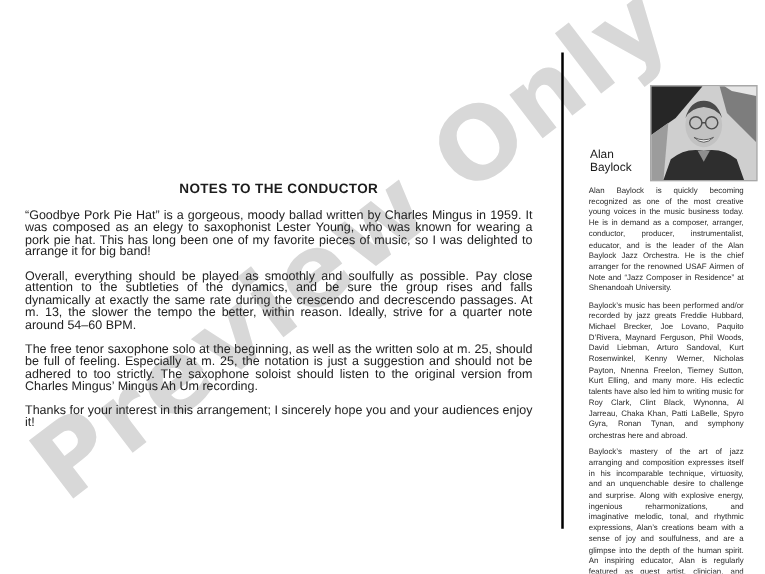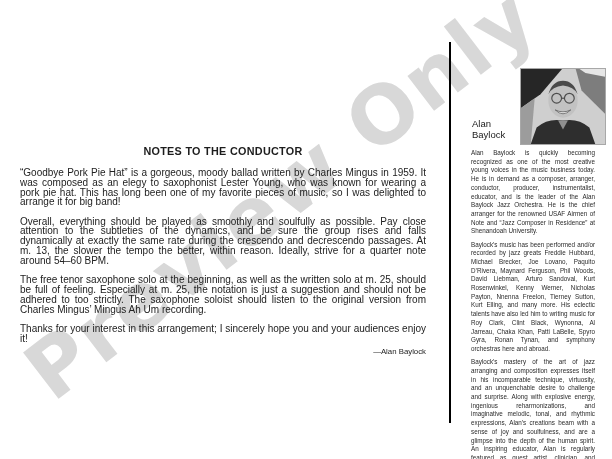--- a/index.html
+++ b/index.html
@@ -54,21 +54,20 @@
 <div class="page">
 
   <div class="watermark" style="color: rgb(216, 216, 216);">Preview Only</div>
 
   <div class="notes">
     <h1>NOTES TO THE CONDUCTOR</h1>
     <p>“Goodbye Pork Pie Hat” is a gorgeous, moody ballad written by Charles Mingus in 1959. It was composed as an elegy to saxophonist Lester Young, who was known for wearing a pork pie hat. This has long been one of my favorite pieces of music, so I was delighted to arrange it for big band!</p>
     <p>Overall, everything should be played as smoothly and soulfully as possible. Pay close attention to the subtleties of the dynamics, and be sure the group rises and falls dynamically at exactly the same rate during the crescendo and decrescendo passages. At m. 13, the slower the tempo the better, within reason. Ideally, strive for a quarter note around 54–60 BPM.</p>
     <p><span>The free tenor saxophone solo at the beginning, as well as the written solo at m. 25, should be full of feeling. Especially at m. 25, the notation is just a suggestion and should not be adhered to too strictly. The saxophone soloist should listen to the original version from Charles Mingus’ </span><span class="italic">Mingus Ah Um</span><span> recording.</span></p>
     <p class="last">Thanks for your interest in this arrangement; I sincerely hope you and your audiences enjoy it!</p>
-    <p class="sig">—Alan Baylock</p>
   </div>
 
   <div class="divider"></div>
 
   <div class="photo">
     <svg viewBox="0 0 86 77" preserveAspectRatio="none">
       <rect x="0" y="0" width="86" height="77" fill="#cfcfcf"></rect>
       <polygon points="0,0 42,0 20,26 0,40" fill="#262626"></polygon>
       <polygon points="56,0 86,0 86,46 62,22" fill="#7d7d7d"></polygon>
       <polygon points="60,0 86,0 86,8 66,4" fill="#e6e6e6"></polygon>

